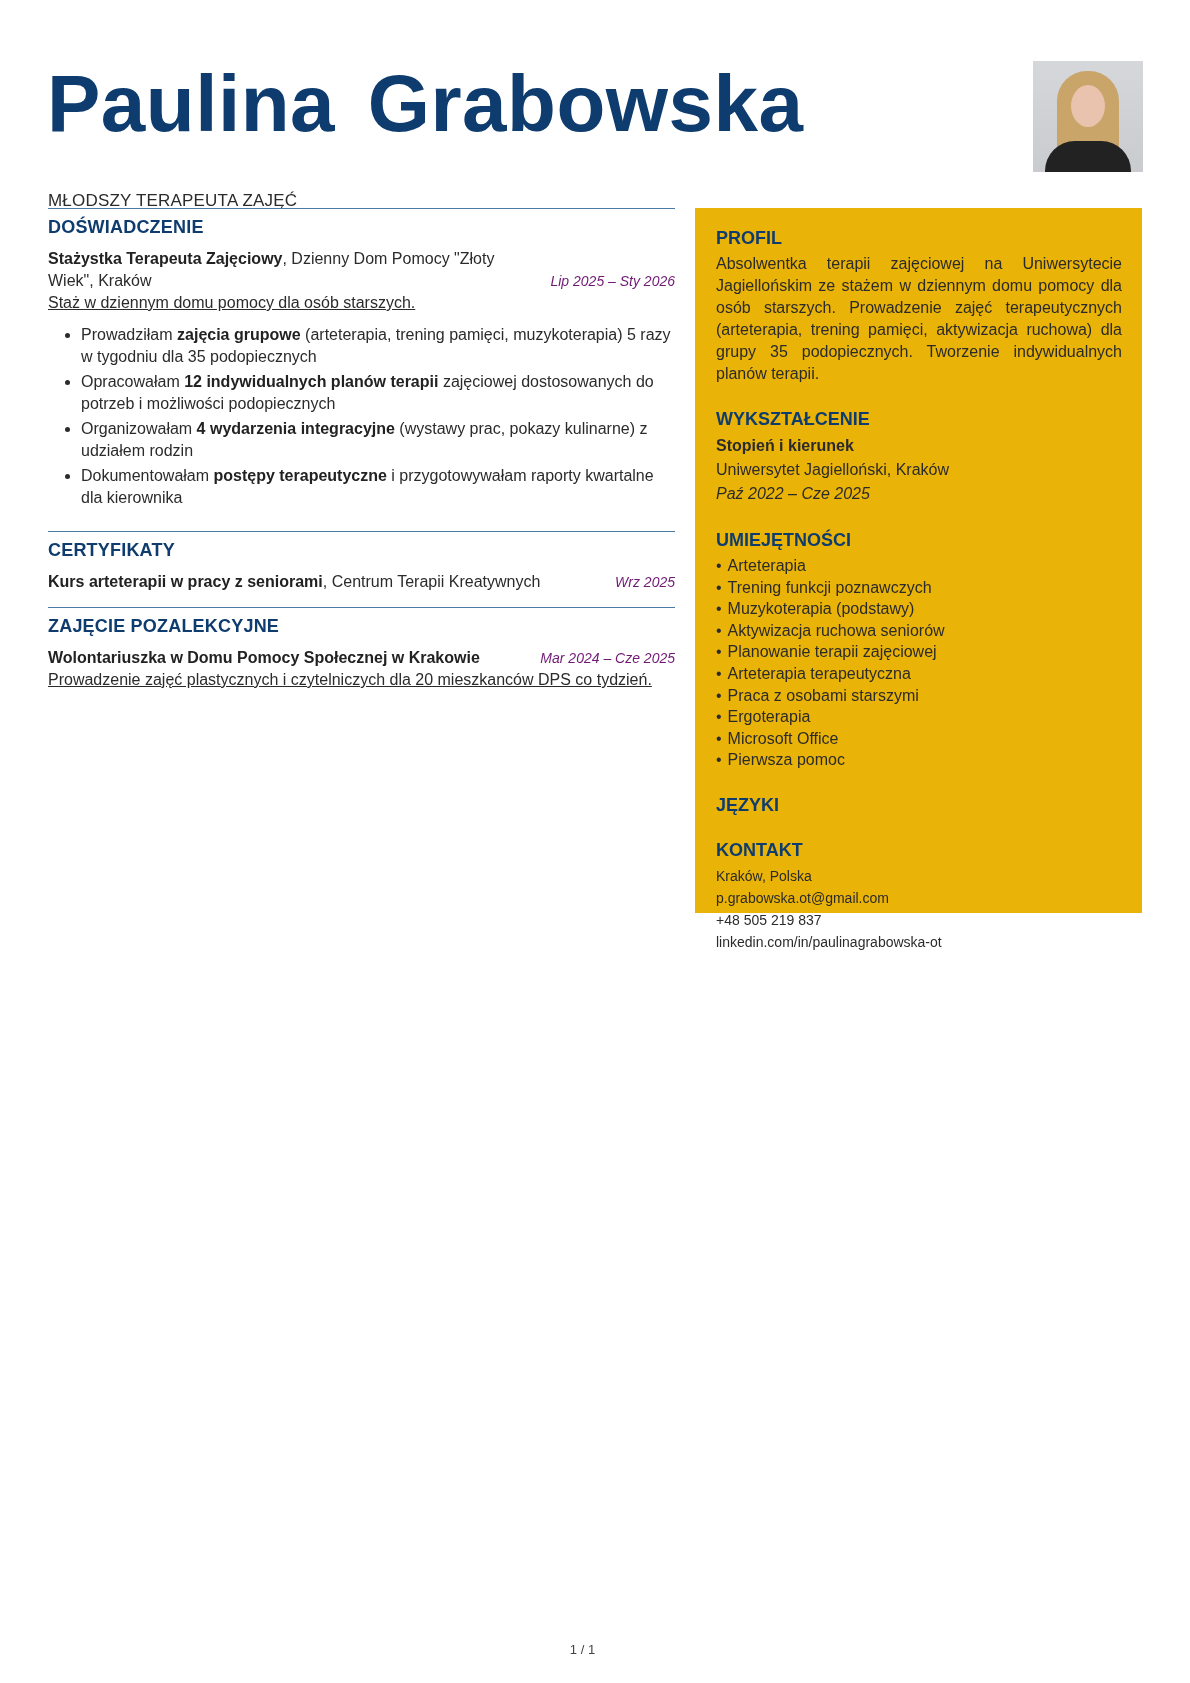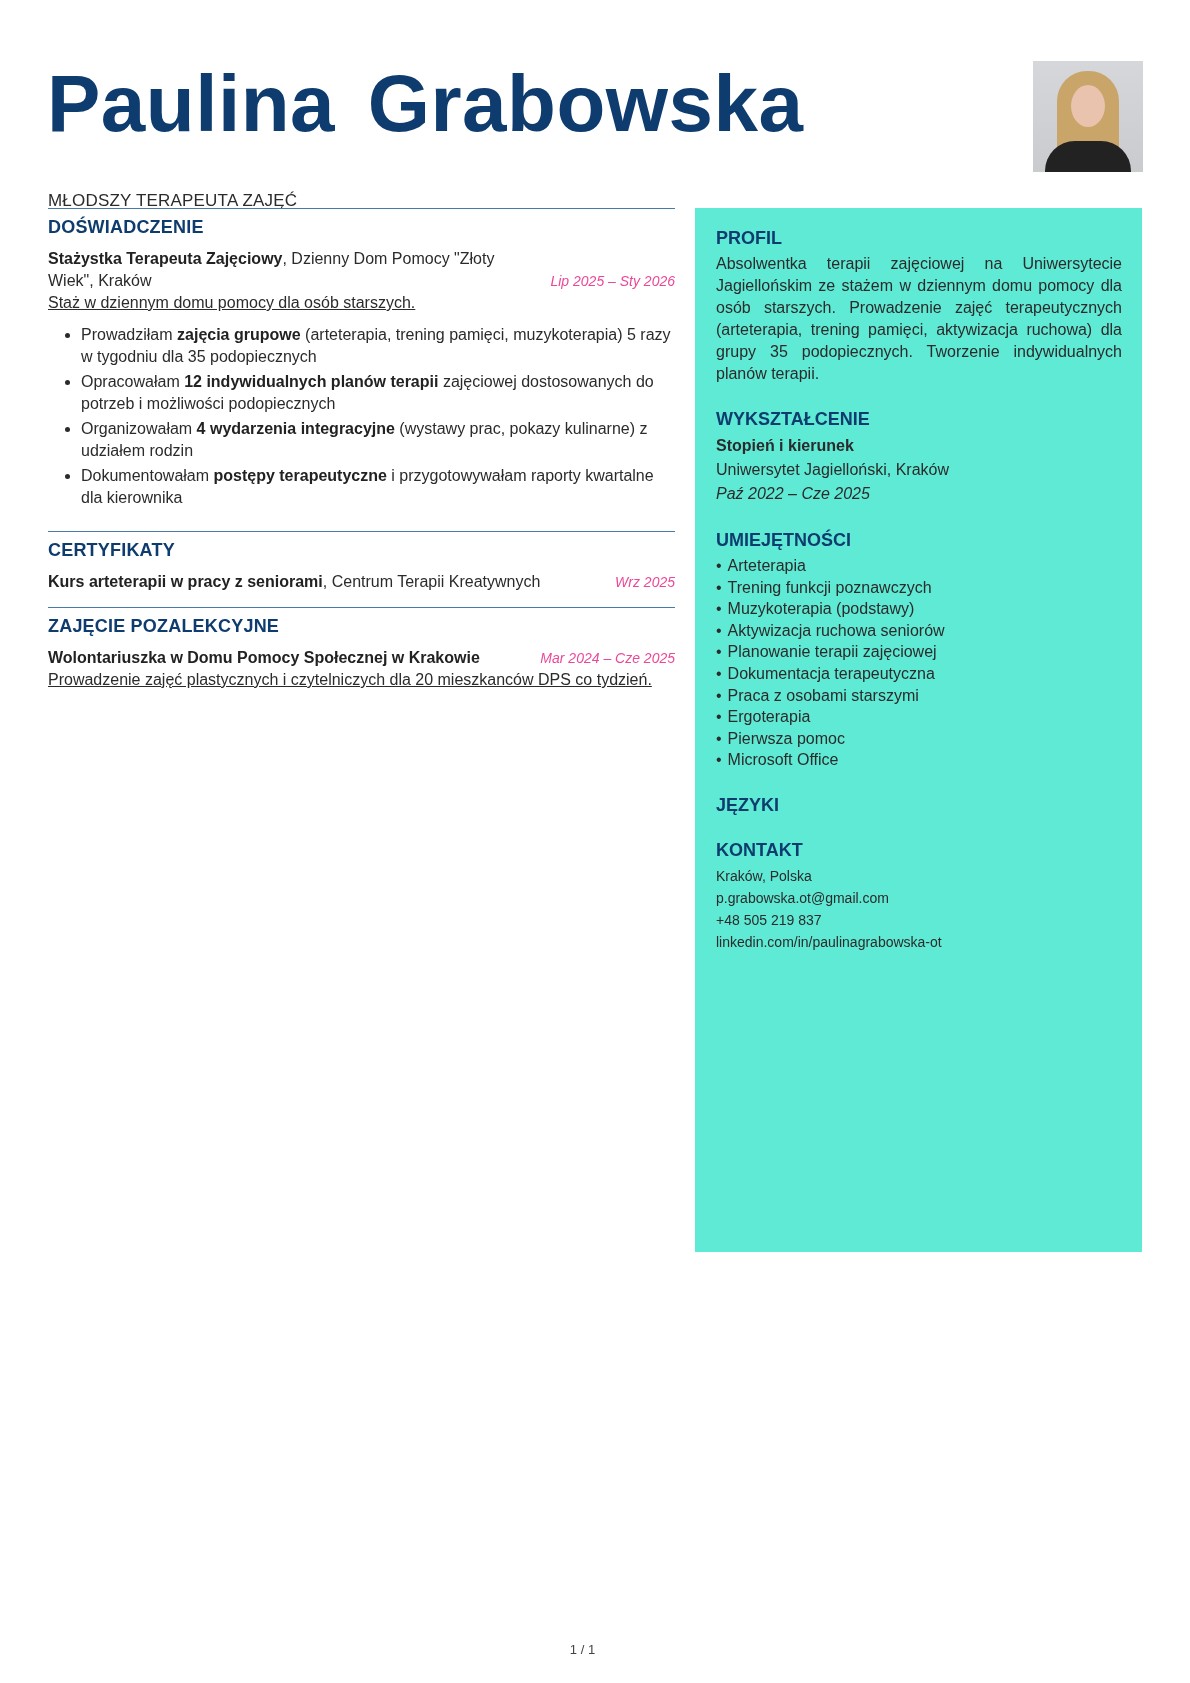--- a/index.html
+++ b/index.html
@@ -38,28 +38,28 @@
     .section { border-top: 1.5px solid #4a7ba7; padding-top: 8px; }
     .section-title {
       font-size: 18px; font-weight: bold; color: #0f3c6e; margin: 0 0 10px 0;
       letter-spacing: 0.2px;
     }
     .entry-head {
       display: flex; justify-content: space-between; align-items: flex-end;
       font-size: 16px; line-height: 22px;
     }
     .entry-head .title { flex: 1; padding-right: 18px; }
-    .entry-head .date { font-style: italic; font-size: 14px; color: #ec4899; white-space: nowrap; }
+    .entry-head .date { font-style: italic; font-size: 14px; color: #701a75; white-space: nowrap; }
     .body-text { font-size: 16px; line-height: 22px; margin: 0; text-decoration: underline; }
     ul.bullets { margin: 10px 0 0 0; padding-left: 33px; font-size: 16px; line-height: 22px; }
     ul.bullets li { margin-bottom: 3px; }
     b { font-weight: bold; color: #222; }
     .right {
-      position: absolute; left: 695px; top: 208px; width: 447px; height: 1044px;
-      background: #5eead4; box-sizing: border-box; padding: 20px 20px 0 21px;
+      position: absolute; left: 695px; top: 208px; width: 447px; height: 705px;
+      background: #eab308; box-sizing: border-box; padding: 20px 20px 0 21px;
     }
     .r-title { font-size: 18px; font-weight: bold; color: #0f3c6e; margin: 0 0 4px 0; }
     .r-text { font-size: 16px; line-height: 22px; margin: 0; text-align: justify; }
     .r-block { margin-bottom: 24px; }
     .r-list { list-style: none; margin: 0; padding: 0; font-size: 16px; line-height: 21.6px; }
     .r-list li::before { content: "•"; margin-right: 6px; }
     .contact { font-size: 14px; line-height: 22px; }
     .footer {
       position: absolute; left: 0; width: 1165px; top: 1642px; text-align: center;
       font-size: 13px; color: #444;
@@ -124,25 +124,25 @@
   </div>
 
   <div class="r-block">
     <h2 class="r-title">UMIEJĘTNOŚCI</h2>
     <ul class="r-list">
       <li>Arteterapia</li>
       <li>Trening funkcji poznawczych</li>
       <li>Muzykoterapia (podstawy)</li>
       <li>Aktywizacja ruchowa seniorów</li>
       <li>Planowanie terapii zajęciowej</li>
-      <li>Dokumentacja terapeutyczna</li>
+      <li>Arteterapia terapeutyczna</li>
       <li>Praca z osobami starszymi</li>
       <li>Ergoterapia</li>
+      <li>Microsoft Office</li>
       <li>Pierwsza pomoc</li>
-      <li>Microsoft Office</li>
     </ul>
   </div>
 
   <div class="r-block">
     <h2 class="r-title">JĘZYKI</h2>
   </div>
 
   <div class="r-block">
     <h2 class="r-title">KONTAKT</h2>
     <div class="contact">Kraków, Polska</div>

